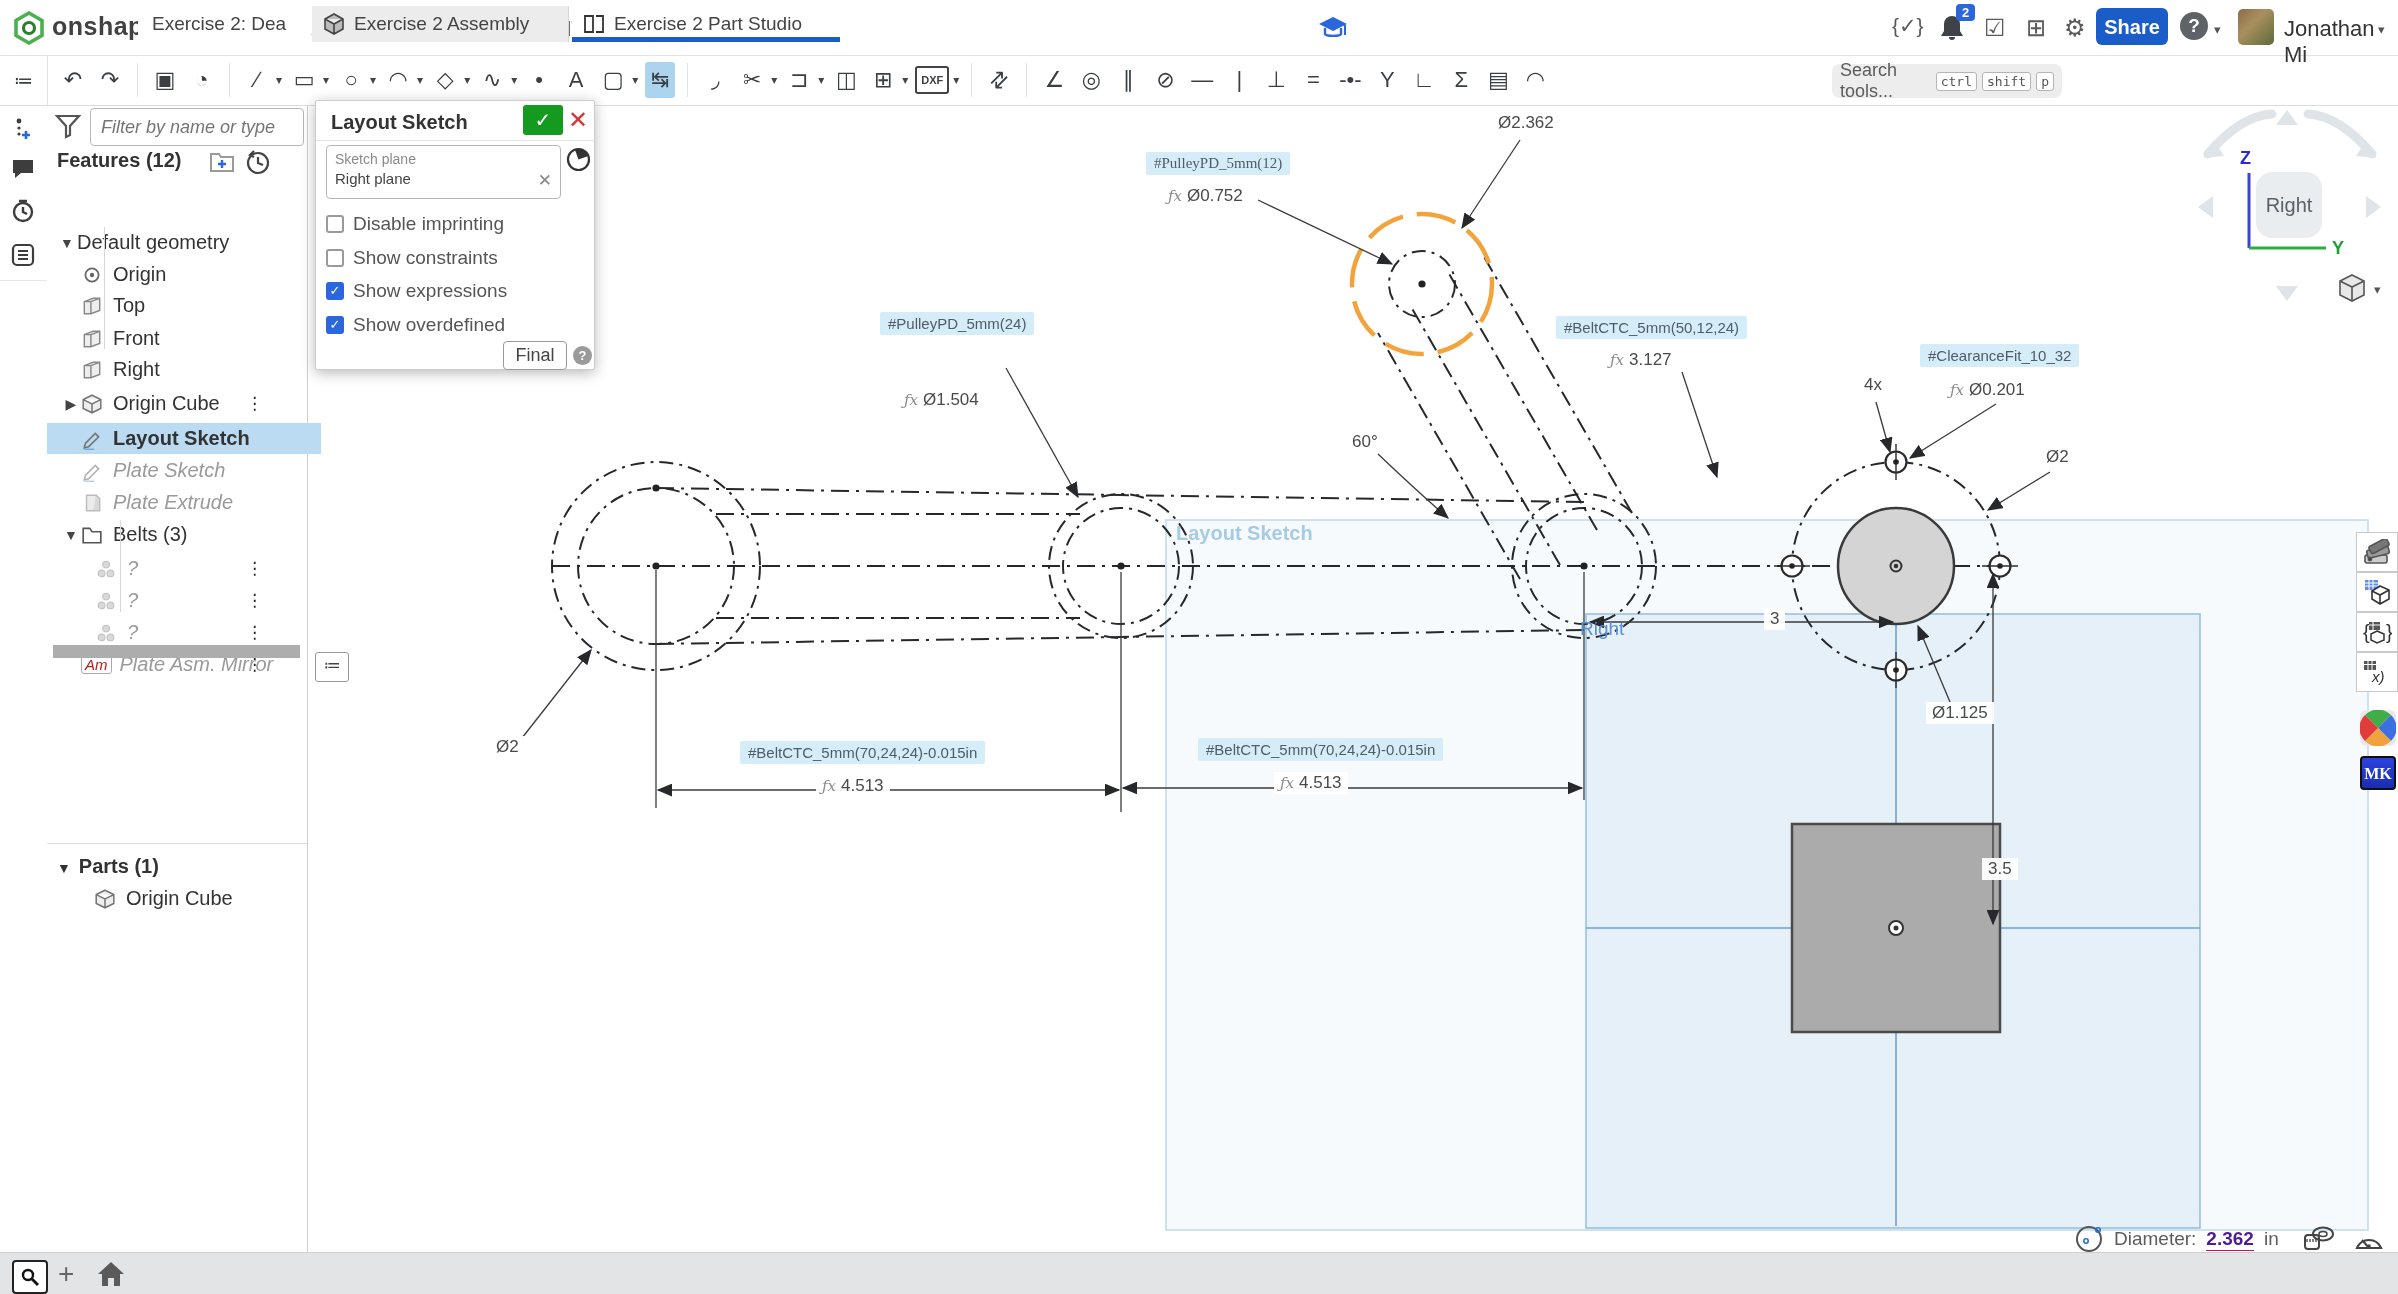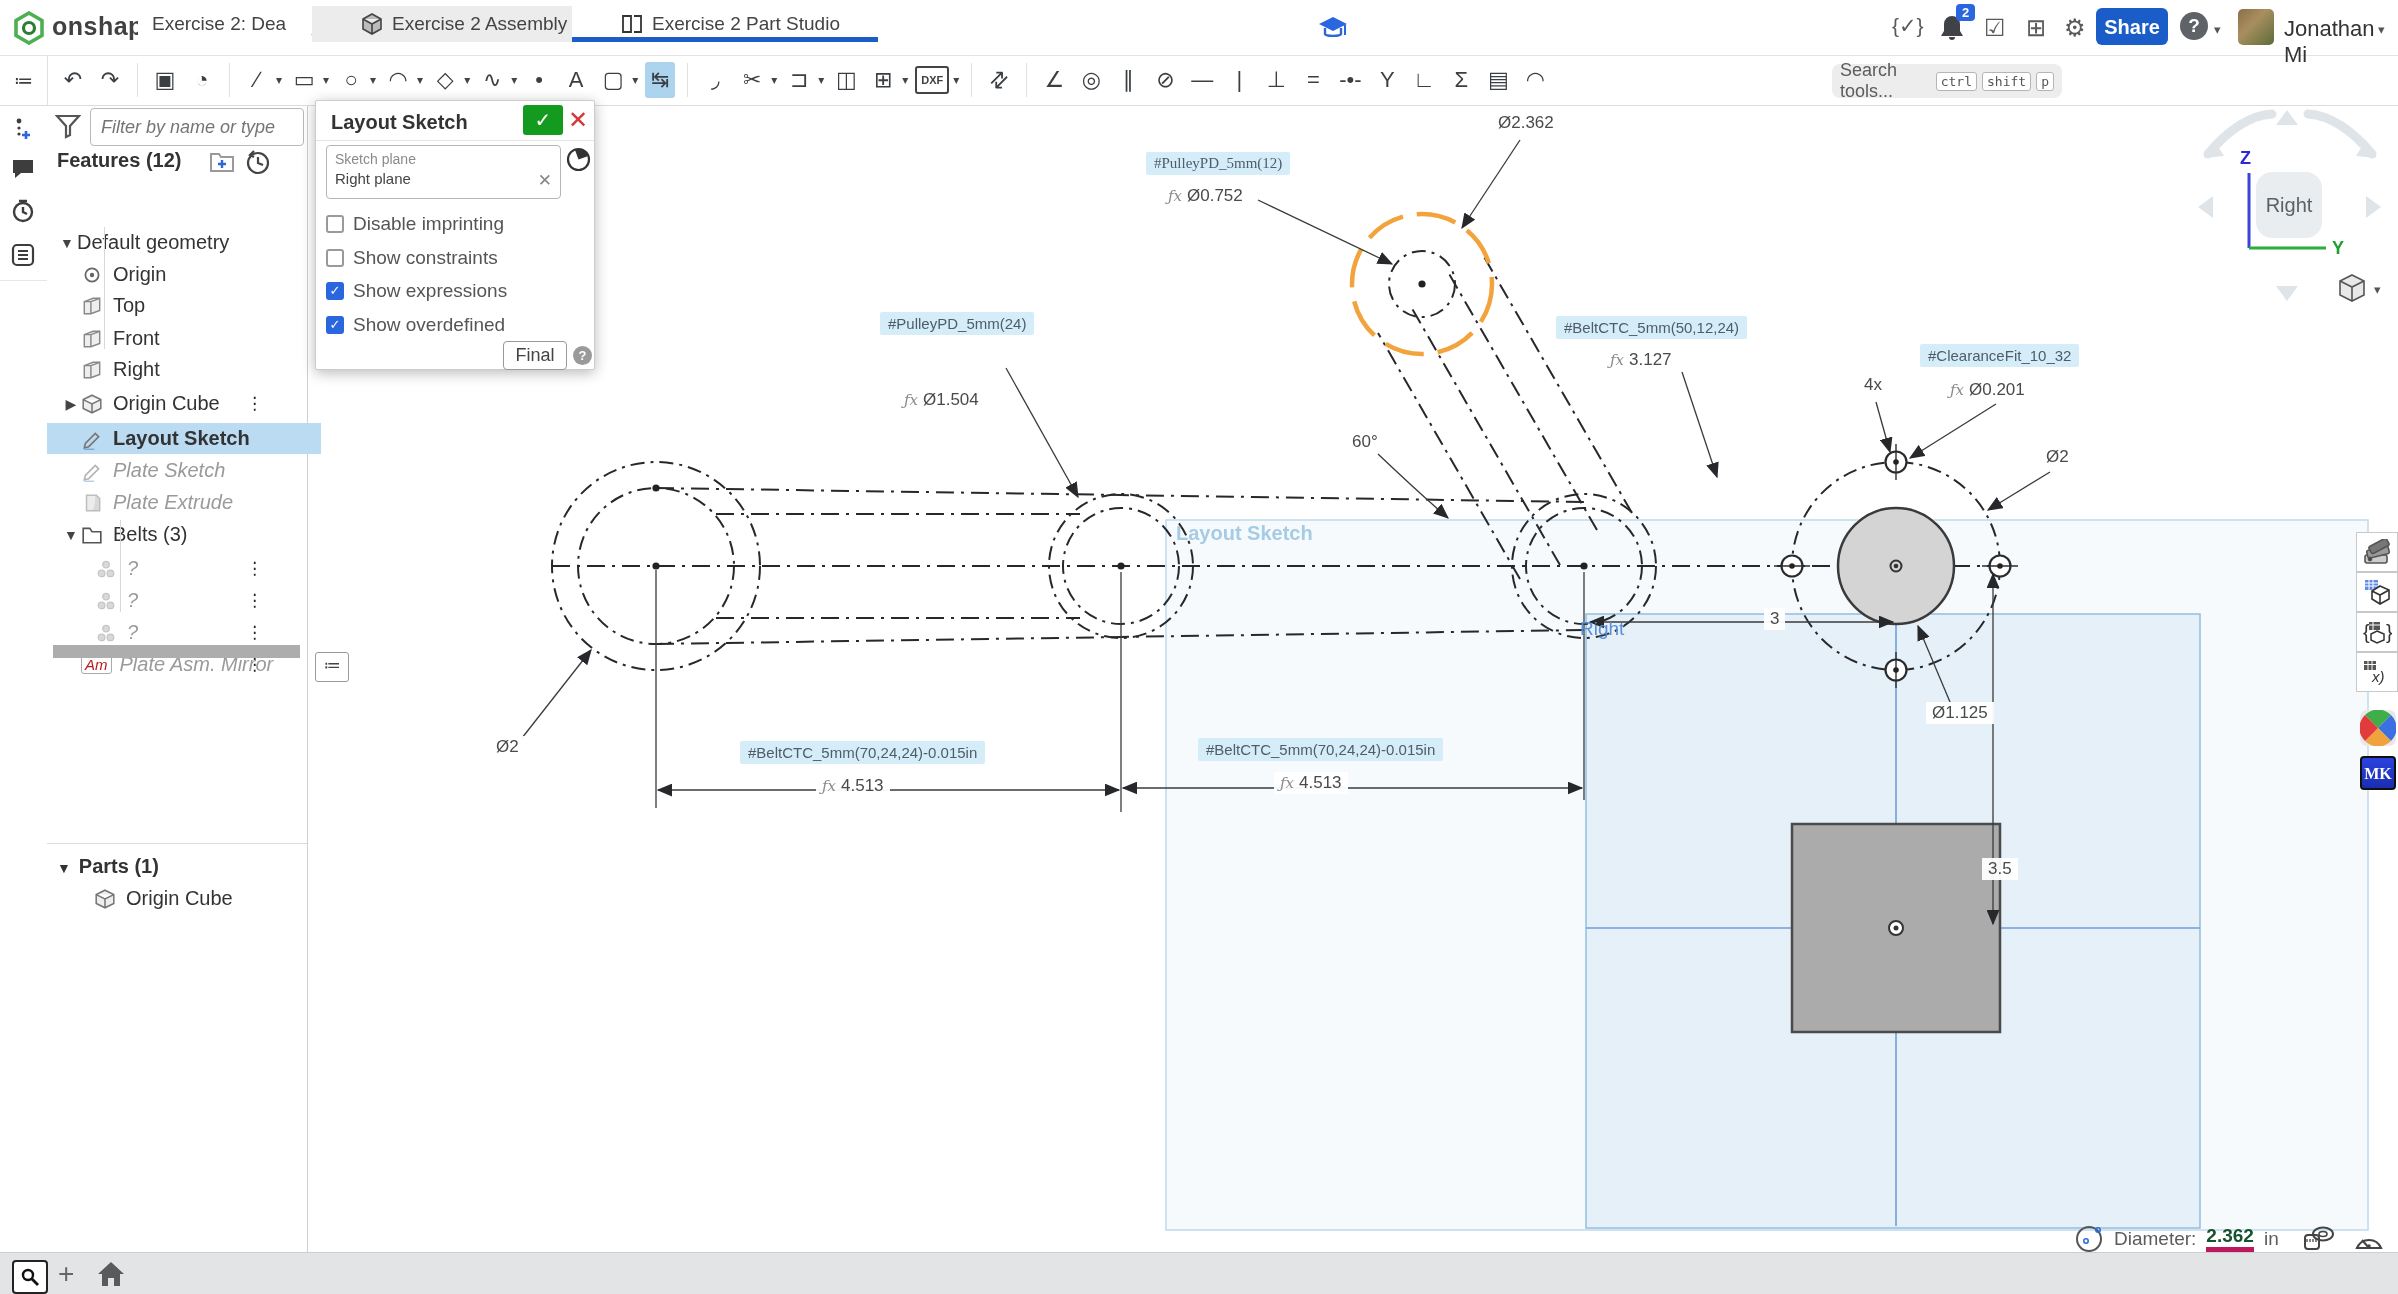--- a/index.html
+++ b/index.html
@@ -110,25 +110,25 @@
   
   .dock-cell{position:absolute;left:2356px;width:42px;height:40px;background:#fff;border:1px solid #c9c9c9;
              box-sizing:border-box;z-index:15;display:flex;align-items:center;justify-content:center;cursor:pointer;}
   .mk{position:absolute;left:2360px;top:756px;width:36px;height:34px;background:linear-gradient(#2b43e0,#1a2db0);
       border:2px solid #101010;border-radius:4px;color:#fff;font-family:"Liberation Serif",serif;font-weight:bold;
       font-size:16px;text-align:center;line-height:32px;z-index:15;box-sizing:border-box;cursor:pointer;}
   .pie{position:absolute;left:2360px;top:710px;z-index:15;cursor:pointer;}
   
   .statusrow{position:absolute;left:2074px;top:1224px;height:30px;z-index:25;display:flex;align-items:center;gap:10px;}
   .statusrow .slabel{font-size:19px;color:#5c5c5c;}
-  .statusrow .sval{font-size:19px;font-weight:bold;color:#14532d;border-bottom:6px solid #be185d;cursor:text;}
+  .statusrow .sval{font-size:19px;font-weight:bold;color:#4c1d95;border-bottom:1px solid #be185d;cursor:text;}
   .statusrow .sunit{font-size:19px;color:#5c5c5c;}
   
   .bottombar{position:absolute;left:0;top:1252px;width:2398px;height:42px;background:#e3e4e5;border-top:1px solid #cfcfcf;z-index:50;}
-  .tab{position:absolute;top:6px;height:36px;display:flex;align-items:center;font-size:19px;color:#444;cursor:pointer;padding-left:38px;}
+  .tab{position:absolute;top:6px;height:36px;display:flex;align-items:center;font-size:19px;color:#444;cursor:pointer;}
   .tab .ticon{margin:0 8px 0 10px;}
   .tab1{left:138px;width:170px;background:#fff;clip-path:polygon(0 0,calc(100% - 18px) 0,100% 50%,calc(100% - 18px) 100%,0 100%);padding-left:14px;}
   .tab2{left:312px;width:256px;background:#ececec;border-right:1px solid #d6d6d6;}
   .tab3{left:572px;width:268px;background:#fff;}
   .tab3::after{content:"";position:absolute;left:0;bottom:0;width:100%;height:5px;background:#1a5dc8;}
   .bb-search{position:absolute;left:12px;top:1260px;width:32px;height:30px;background:#fff;border:2px solid #222;
              border-radius:4px;z-index:51;display:flex;align-items:center;justify-content:center;cursor:pointer;}
   .bb-plus{position:absolute;left:58px;top:1258px;font-size:28px;color:#666;z-index:51;cursor:pointer;}
   .bb-home{position:absolute;left:96px;top:1260px;z-index:51;cursor:pointer;}
 </style>

